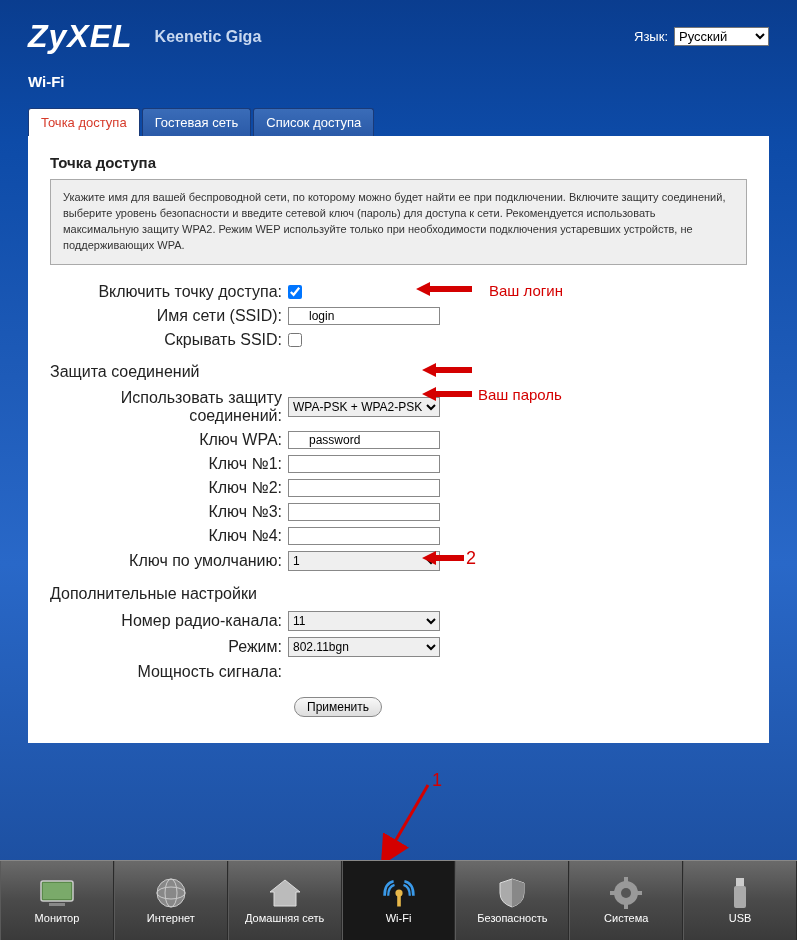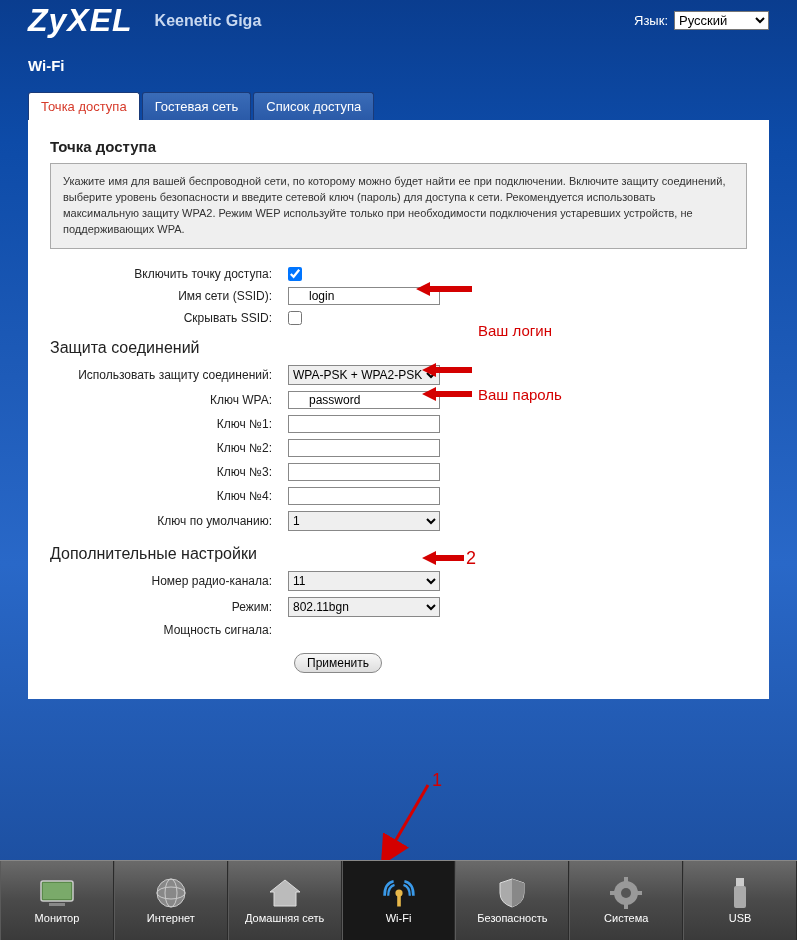--- a/index.html
+++ b/index.html
@@ -9,21 +9,21 @@
   font-family: Arial, sans-serif;
   background: linear-gradient(180deg, #0a3d8f 0%, #0d4ba8 15%, #1e5bb8 40%, #2968c8 60%, #1a4a98 100%);
   overflow: hidden;
   position: relative;
 }
 
 
 .header {
   display: flex;
   align-items: center;
-  padding: 2px 28px 8px 28px;
+  padding: 18px 28px 8px 28px;
 }
 .logo {
   font-family: Arial Black, Arial, sans-serif;
   font-size: 32px;
   font-weight: 900;
   color: #fff;
   font-style: italic;
   letter-spacing: 1px;
 }
 .product-name {
@@ -98,22 +98,22 @@
 }
 
 .form-row {
   display: flex;
   align-items: center;
   margin-bottom: 6px;
 }
 .form-label {
   width: 238px;
   text-align: right;
-  padding-right: 16px;
-  font-size: 12px;
+  padding-right: 6px;
+  font-size: 16px;
   color: #222;
 }
 .form-input {
   width: 152px;
   font-size: 12px;
   padding: 1px 20px;
   border: 1px solid #888;
   height: 18px;
 }
 .form-checkbox {
@@ -282,21 +282,21 @@
   <div class="form-row">
     <div class="form-label">Мощность сигнала:</div>
   </div>
 
   <button class="apply-btn">Применить</button>
 </div>
 
 <svg class="arrow-left" style="left:416px; top:282px;" width="56" height="14">
   <polygon points="0,7 14,0 14,4 56,4 56,10 14,10 14,14" fill="#d40000"></polygon>
 </svg>
-<div class="annot" style="left:478px; top:282px;margin-top:40px;">Ваш логин</div>
+<div class="annot" style="left:489px; top:282px;">Ваш логин</div>
 
 <svg class="arrow-left" style="left:422px; top:363px;" width="50" height="14">
   <polygon points="0,7 14,0 14,4 50,4 50,10 14,10 14,14" fill="#d40000"></polygon>
 </svg>
 <svg class="arrow-left" style="left:422px; top:387px;" width="50" height="14">
   <polygon points="0,7 14,0 14,4 50,4 50,10 14,10 14,14" fill="#d40000"></polygon>
 </svg>
 <div class="annot" style="left:478px; top:386px;">Ваш пароль</div>
 
 <svg class="arrow-left" style="left:422px; top:551px;" width="42" height="14">

